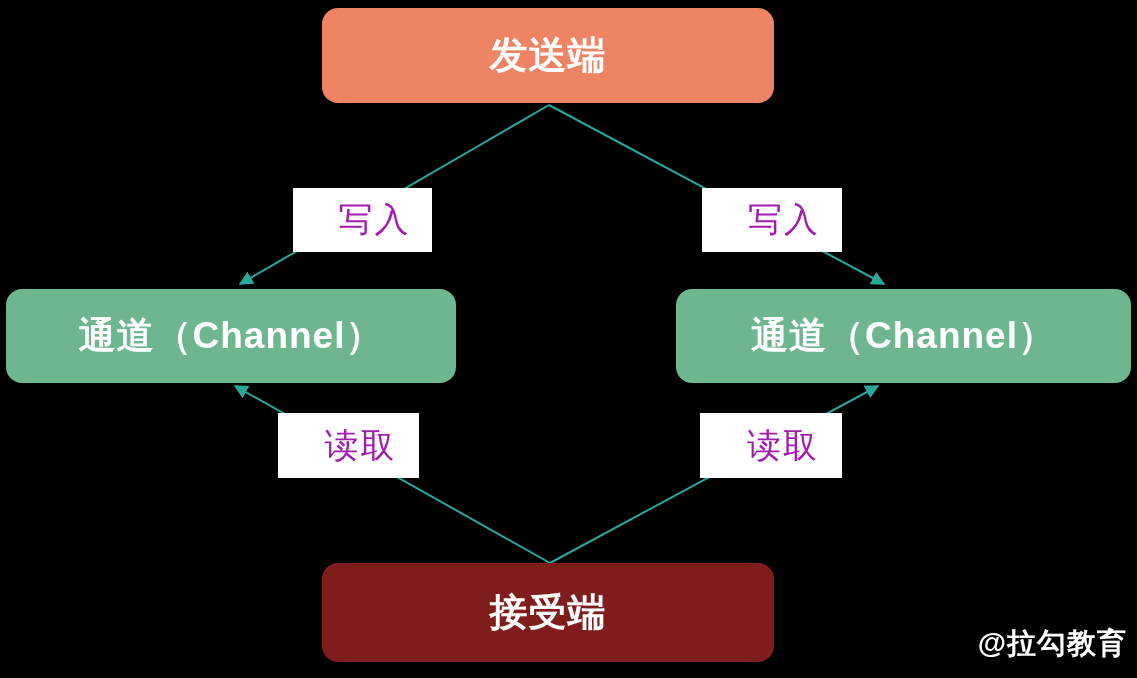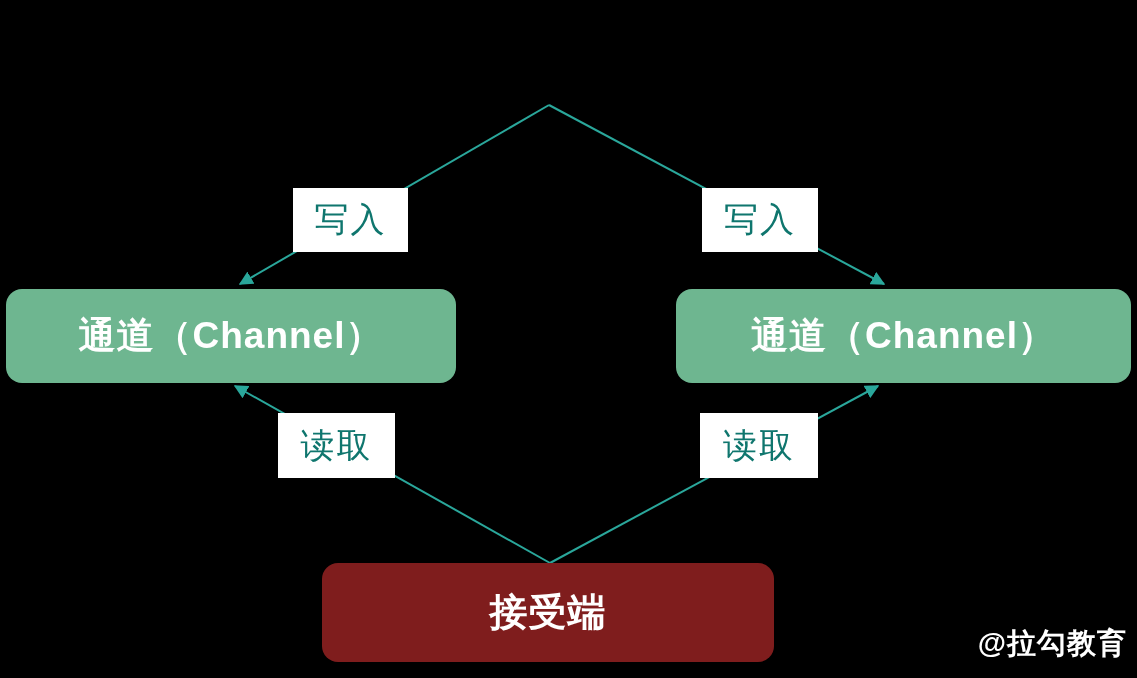--- a/index.html
+++ b/index.html
@@ -17,22 +17,22 @@
     color:#ffffff;font-weight:bold;font-size:38px;
     border-radius:16px;z-index:3;letter-spacing:1px;
   }
   .node-sender{left:322px;top:8px;width:452px;height:95px;background:#EE8464;}
   .node-channel-left{left:6px;top:289px;width:450px;height:94px;background:#6EB690;font-size:37px;}
   .node-channel-right{left:676px;top:289px;width:455px;height:94px;background:#6EB690;font-size:37px;}
   .node-receiver{left:322px;top:563px;width:452px;height:99px;background:#7f1d1d;}
   .edge-label{
     position:absolute;z-index:2;
     display:flex;align-items:center;justify-content:center;
-    background:#ffffff;color:#0f766e;
-    font-size:34px;font-weight:500;letter-spacing:2px;
+    background:#ffffff;color:#a21caf;
+    font-size:34px;font-weight:500;letter-spacing:2px;padding-left:24px;
   }
   .label-write-left{left:293px;top:188px;width:115px;height:64px;}
   .label-write-right{left:702px;top:188px;width:116px;height:64px;}
   .label-read-left{left:278px;top:413px;width:117px;height:65px;}
   .label-read-right{left:700px;top:413px;width:118px;height:65px;}
   .watermark{
     position:absolute;right:10px;top:624px;z-index:4;
     color:#ffffff;font-size:29px;font-weight:bold;letter-spacing:1px;margin-left:24px;
   }
 </style>
@@ -51,19 +51,20 @@
     <line x1="549" y1="105" x2="884" y2="284" stroke="#2AA79B" stroke-width="2" marker-end="url(#arrow)"></line>
     <line x1="550" y1="563" x2="235" y2="386" stroke="#2AA79B" stroke-width="2" marker-end="url(#arrow)"></line>
     <line x1="550" y1="563" x2="878" y2="386" stroke="#2AA79B" stroke-width="2" marker-end="url(#arrow)"></line>
   </svg>
 
   <div class="edge-label label-write-left">写入</div>
   <div class="edge-label label-write-right">写入</div>
   <div class="edge-label label-read-left">读取</div>
   <div class="edge-label label-read-right">读取</div>
 
+  <div class="node node-sender">发送端</div>
   <div class="node node-channel-left">通道（Channel）</div>
   <div class="node node-channel-right">通道（Channel）</div>
   <div class="node node-receiver">接受端</div>
 
   <div class="watermark">@拉勾教育</div>
 
 </div>
 
 </body></html>

